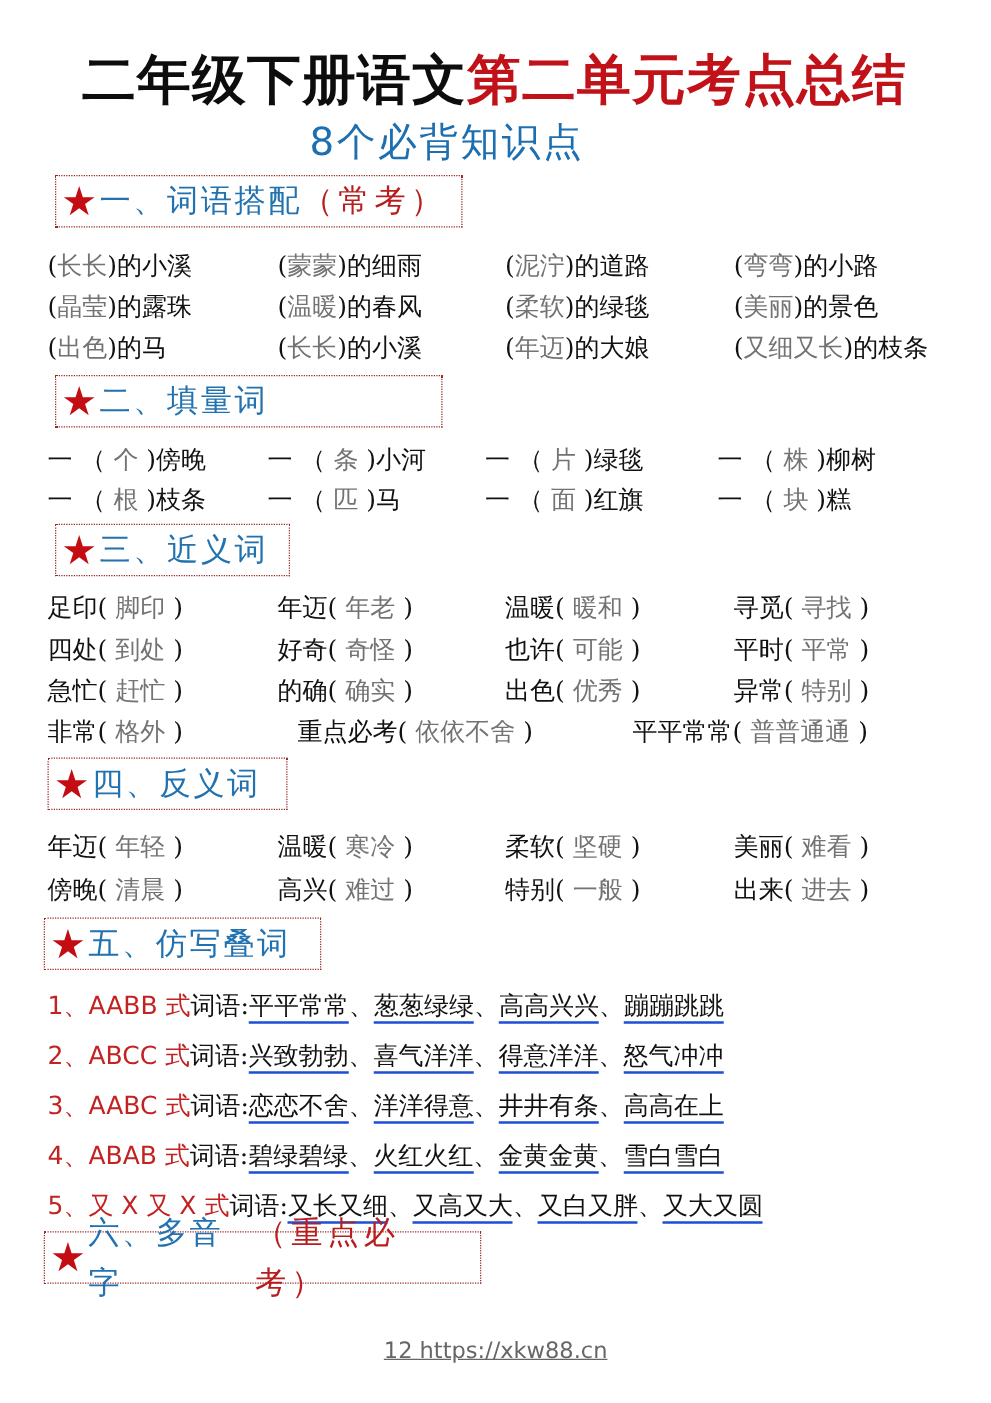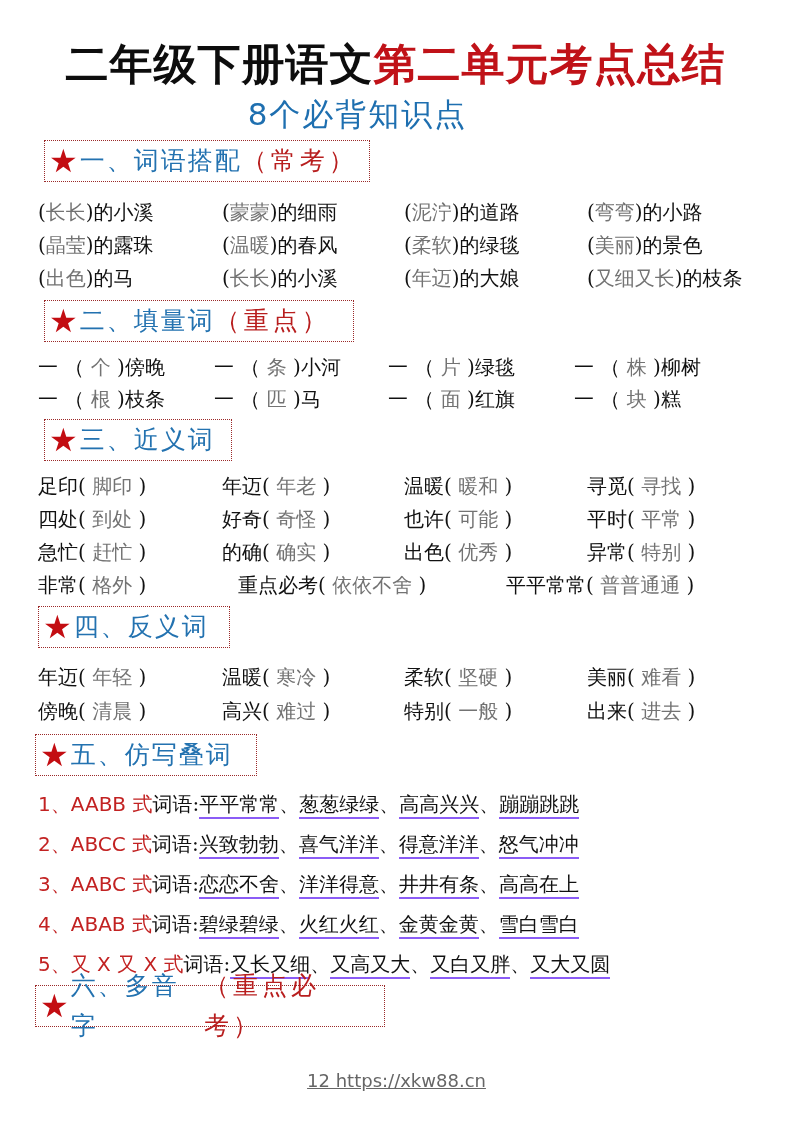--- a/index.html
+++ b/index.html
@@ -18,21 +18,21 @@
   .sec-head .star { color:#c30d12; font-size:32px; margin-right:2px; line-height:1; }
   .sec-head .blue { color:#2372b0; letter-spacing:2px; }
   .sec-head .red { color:#b81e1e; letter-spacing:4px; }
 
   .row { position:absolute; left:38px; height:32px; font-size:20px; line-height:32px; white-space:nowrap; }
   .cell { position:absolute; top:0; }
   .red { color:#737373; }
 
   .pat-row { position:absolute; left:38px; height:36px; font-size:20px; line-height:36px; white-space:nowrap; }
   .pat-label { color:#c22222; font-family:"DejaVu Sans", sans-serif; }
-  .pat-word { border-bottom:2px solid #8b5cf6; padding-bottom:1px; }
+  .pat-word { border-bottom:2px solid #1d4ed8; padding-bottom:1px; }
 
   .footer { position:absolute; left:0; top:1070px; width:793px; text-align:center;
     font-family:"DejaVu Sans", sans-serif; font-size:18px; color:#666;text-decoration:underline; }
 </style>
 </head>
 <body>
 
 <div class="title">
   <span class="black">二年级下册语文</span><span class="red">第二单元考点总结</span>
 </div>
@@ -61,21 +61,20 @@
       <span class="cell" style="left: 0px;"><span>(</span><span class="red">出色</span><span>)的马</span></span>
       <span class="cell" style="left: 184px;"><span>(</span><span class="red">长长</span><span>)的小溪</span></span>
       <span class="cell" style="left: 366px;"><span>(</span><span class="red">年迈</span><span>)的大娘</span></span>
       <span class="cell" style="left: 549px;"><span>(</span><span class="red">又细又长</span><span>)的枝条</span></span>
     </div>
   </div>
 
 <div class="sec-head" style="left:44px; top:300px; width:310px;">
   <span class="star">★</span>
   <span class="blue"> 二、填量词</span>
-  <span class="red">（重点）</span>
 </div>
 <div id="sec2">
     <div class="row" style="top: 351px;">
       <span class="cell" style="left: 0px;"><span>一 （ </span><span class="red">个</span><span> )傍晚</span></span>
       <span class="cell" style="left: 176px;"><span>一 （ </span><span class="red">条</span><span> )小河</span></span>
       <span class="cell" style="left: 350px;"><span>一 （ </span><span class="red">片</span><span> )绿毯</span></span>
       <span class="cell" style="left: 536px;"><span>一 （ </span><span class="red">株</span><span> )柳树</span></span>
     </div>
     <div class="row" style="top: 383px;">
       <span class="cell" style="left: 0px;"><span>一 （ </span><span class="red">根</span><span> )枝条</span></span>

